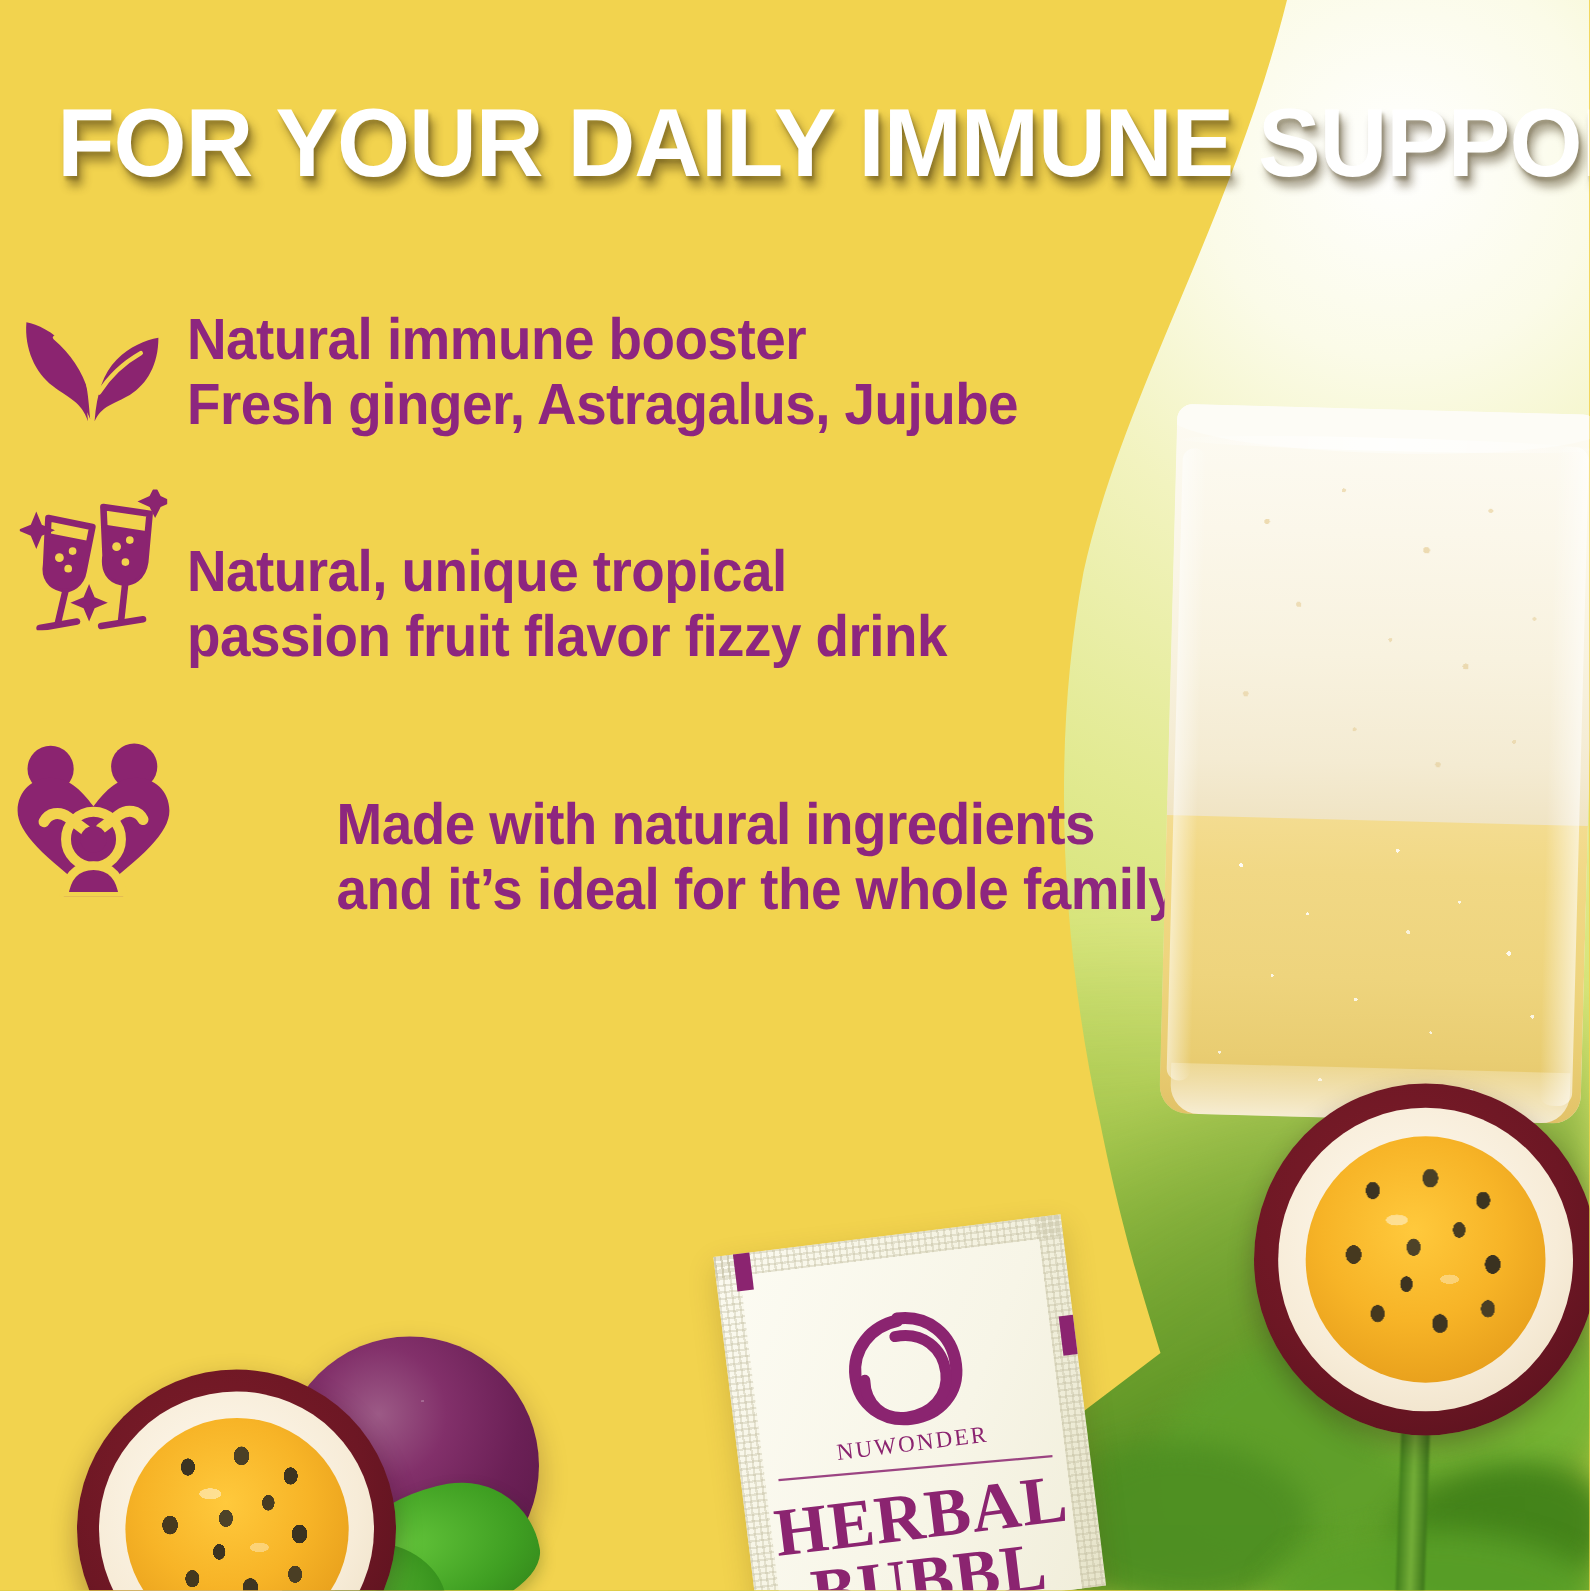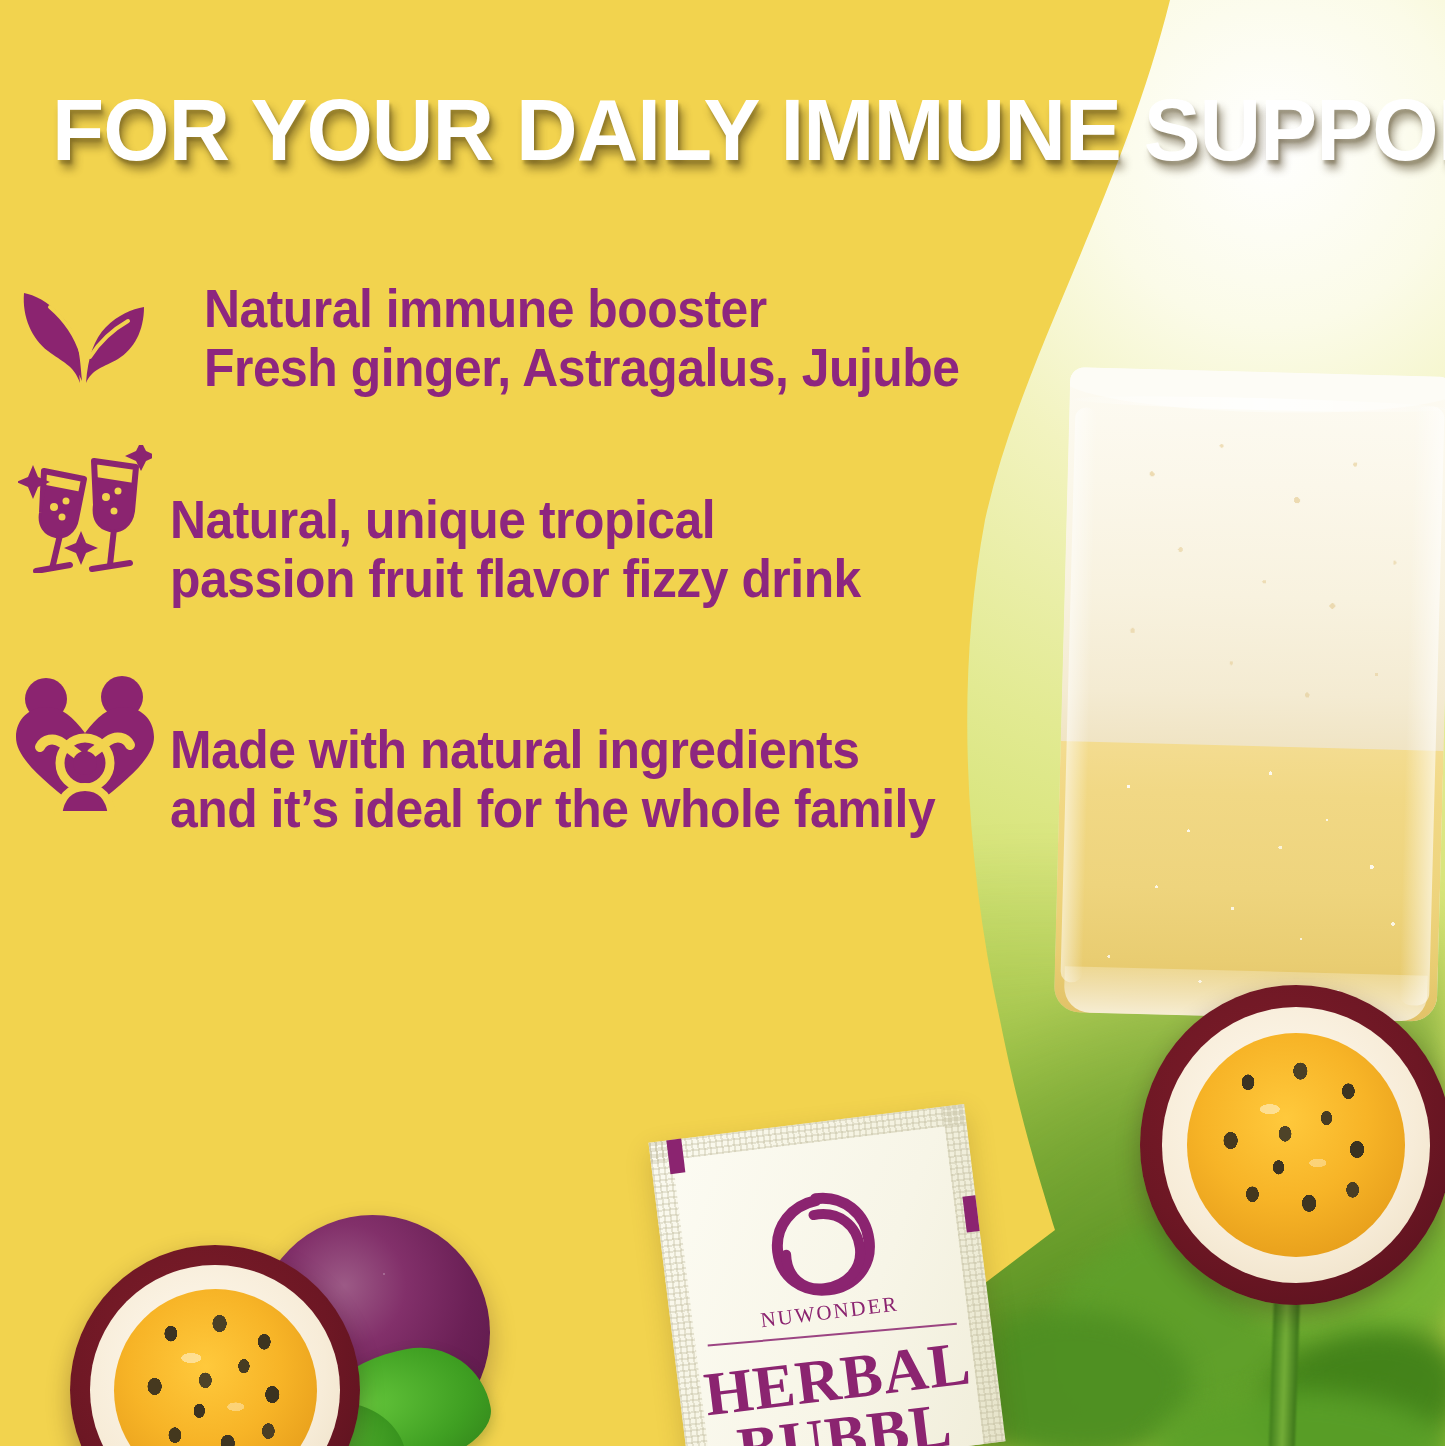--- a/index.html
+++ b/index.html
@@ -59,30 +59,30 @@
   .b-text{
     color:#8D267F;font-weight:bold;
     font-size:53px;line-height:1.12;
     letter-spacing:-.5px;
     transform:scaleX(.94);transform-origin:left top;
     white-space:nowrap;
     font-family:"Liberation Sans", sans-serif;
   }
   .b-text span{display:block;}
 
-  .bullet1{height:190px;gap:34px;}
+  .bullet1{height:190px;}
   .bullet1 .b-icon{padding-top:22px;}
   .bullet1 .b-text{padding-top:24px;}
   .bullet2{height:230px;}
   .bullet2 .b-icon{padding-top:10px;}
   .bullet2 .b-text{padding-top:48px;}
   .bullet3{height:230px;}
   .bullet3 .b-icon{padding-top:0px;}
   .bullet3 .b-text{padding-top:45px;}
-  .bullet4{height:230px;}
+  .bullet4{height:230px;justify-content:space-between;}
   .bullet4 .b-icon{padding-top:0px;}
   .bullet4 .b-text{padding-top:45px;}
 
   
   .glass{
     position:absolute;left:1062px;top:372px;width:383px;height:645px;
     transform:rotate(1.5deg);
   }
   .glass-body{
     position:absolute;inset:0;

